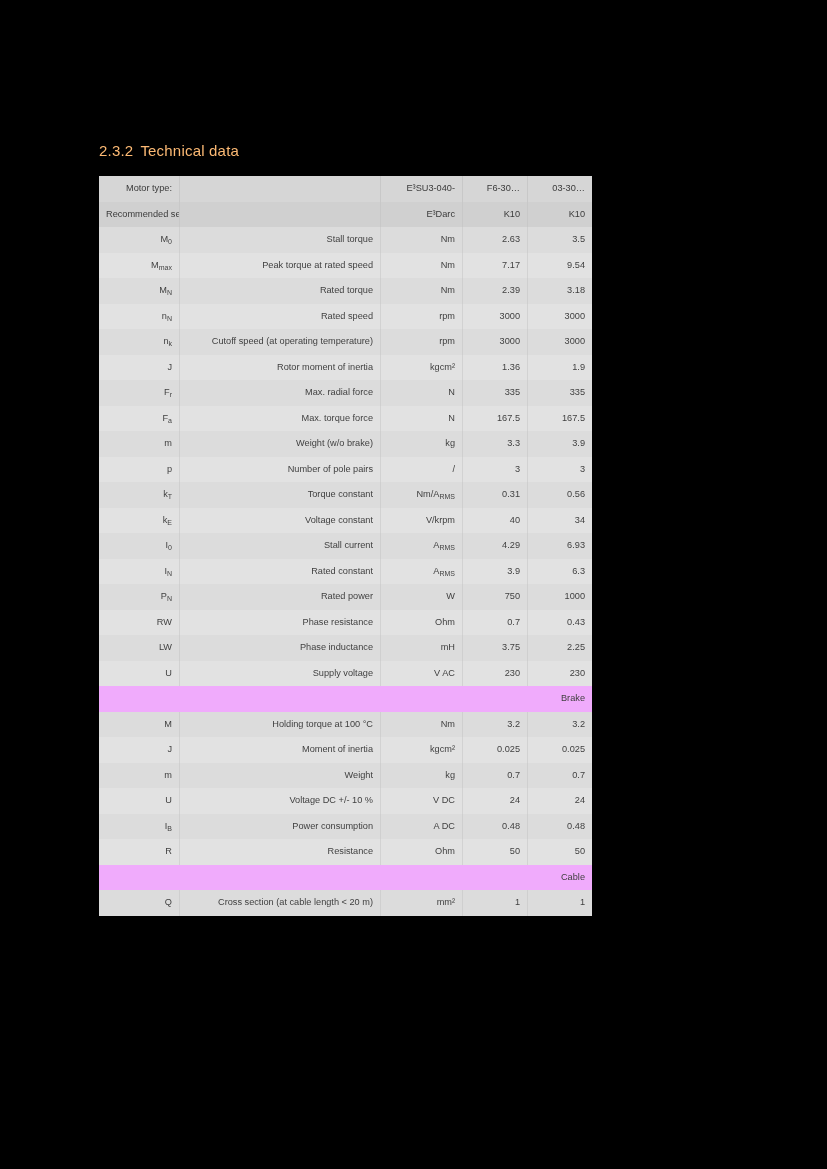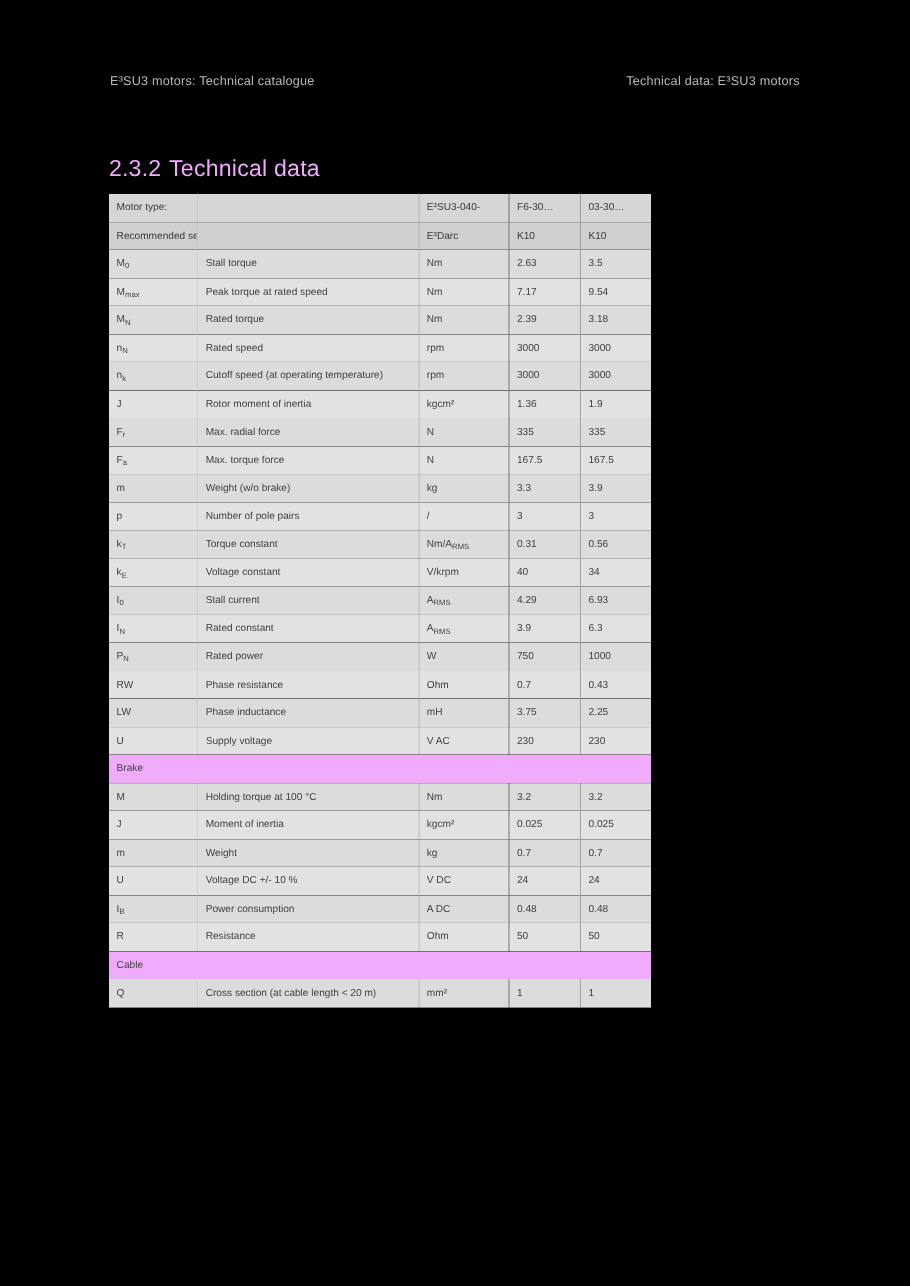--- a/index.html
+++ b/index.html
@@ -31,35 +31,36 @@
     font-size: 11.5px;
     color: #b8b8b8;
     letter-spacing: .2px;
   }
   .header .right { text-align: right; }
 
   .section-title {
     position: absolute;
     left: 99px;
     top: 142px;
-    font-size: 21px;
-    color: #f0abfc;
+    font-size: 15px;
+    color: #fdba74;
     letter-spacing: .2px;
   }
   .section-title .num { margin-right: 7px; }
 
   table.spec {
     position: absolute;
     left: 99px;
     top: 176px;
     width: 419px;
     border-collapse: collapse;
     font-size: 9.2px;
     color: #3a3a3a;
     table-layout: fixed;
+    text-align: right;
   }
   table.spec td {
     padding: 0 7px;
     height: 25.5px;
     vertical-align: middle;
     border: 0;
     background: #e2e2e2;
     font-size: 9.2px;
     line-height: 1.15;
     color: #3f3f3f;
@@ -120,24 +121,20 @@
     color: #b5b5b5;
     letter-spacing: .2px;
   }
   .footer .page-num { font-size: 12.5px; }
 </style>
 </head>
 <body>
 
 <div class="page">
 
-  <div class="header">
-    <span class="left">E³SU3 motors: Technical catalogue</span>
-    <span class="right">Technical data: E³SU3 motors</span>
-  </div>
 
   <div class="section-title">
     <span class="num">2.3.2</span><span>Technical data</span>
   </div>
 
   <table class="spec">
     <tbody id="spec-body">
         <tr class="head">
           <td class="c-sym">Motor type:</td>
           <td class="c-desc"></td>

